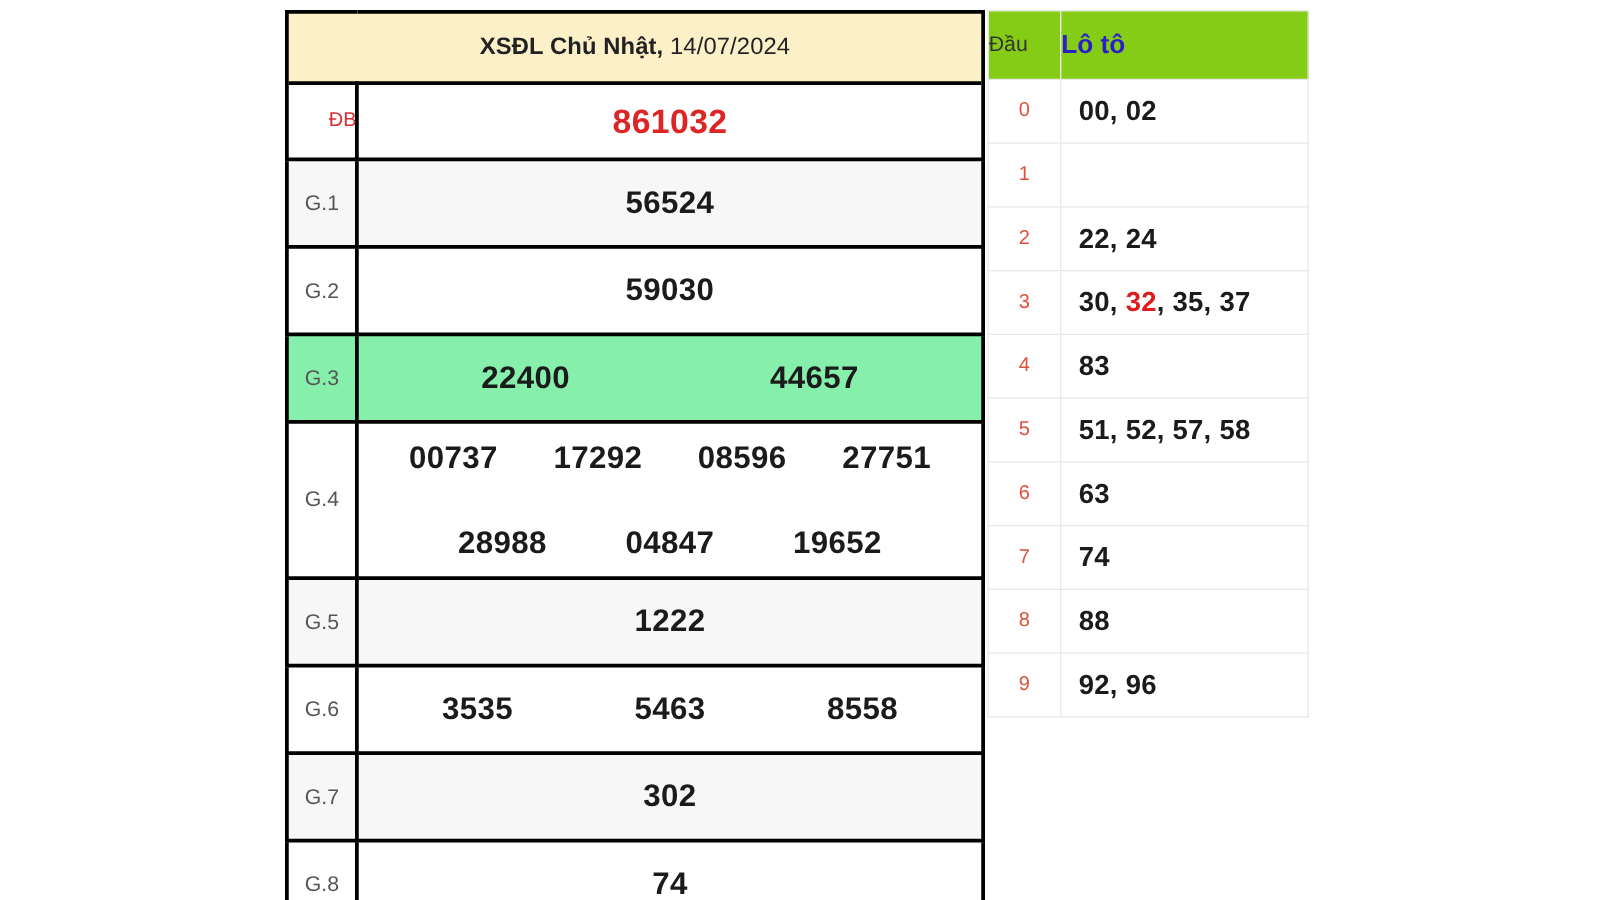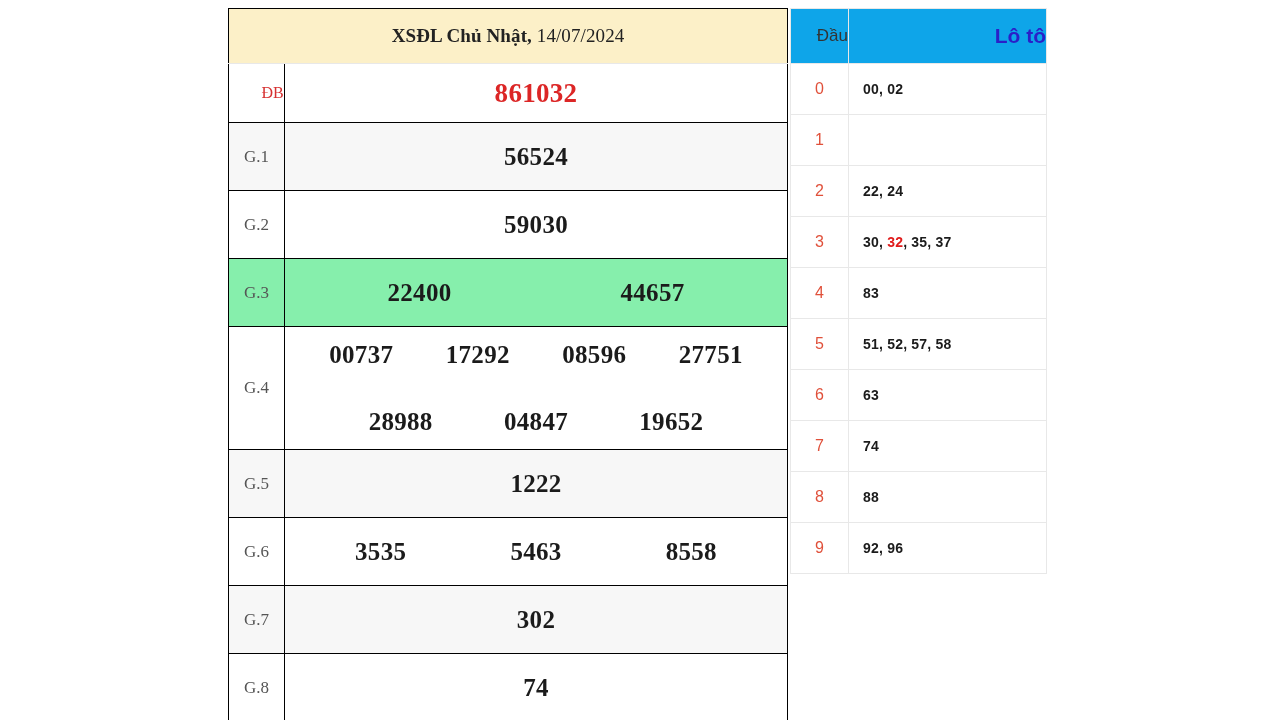--- a/index.html
+++ b/index.html
@@ -26,24 +26,23 @@
     position: absolute;
     left: 228px;
     top: 8px;
     width: 560px;
     border-collapse: collapse;
     border: 1px solid #e3e3e3;
     background: #ffffff;
     table-layout: fixed;
   }
   .prize-table td {
-    border: 1px solid #000000;
+    border: 3px solid #000000;
     padding: 0;
     vertical-align: middle;
-    font-family: Liberation Serif, serif;
   }
 
   .prize-header-cell {
     background: #fcf0c8;
     height: 54px;
     text-align: center;
     border-bottom: 1px solid #e8e8e8 !important;
   }
   .prize-title {
     font-size: 19px;
@@ -126,44 +125,44 @@
   }
   .loto-table td {
     border: 1px solid #e8e8e8;
     padding: 0;
     vertical-align: middle;
     height: 50px;
   }
   .loto-dau-col { width: 58px; }
 
   .loto-head td {
-    background: #0ea5e9;
+    background: #84cc16;
     height: 54px;
-    text-align: right;
+    text-align: left;
   }
   .loto-head-dau {
     font-size: 17px;
     color: #333333;
     font-weight: normal;
   }
   .loto-head-loto {
     font-size: 21px;
     color: #2a1fc8;
     font-weight: bold;
   }
 
   .loto-dau {
     text-align: center;
     font-size: 16px;
     color: #e0503a;
     font-weight: normal;
   }
   .loto-vals {
     padding-left: 14px !important;
-    font-size: 14px;
+    font-size: 22px;
     font-weight: bold;
     color: #1b1b1b;
     letter-spacing: 0.2px;
     white-space: nowrap;
   }
   .loto-vals .hot { color: #e01b1b; }
 </style>
 </head>
 <body>
 

